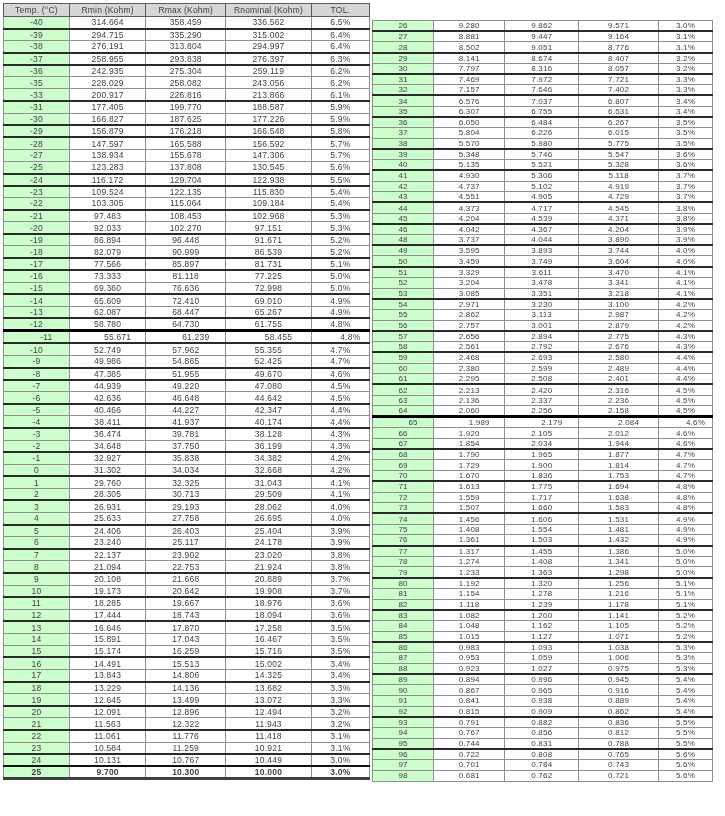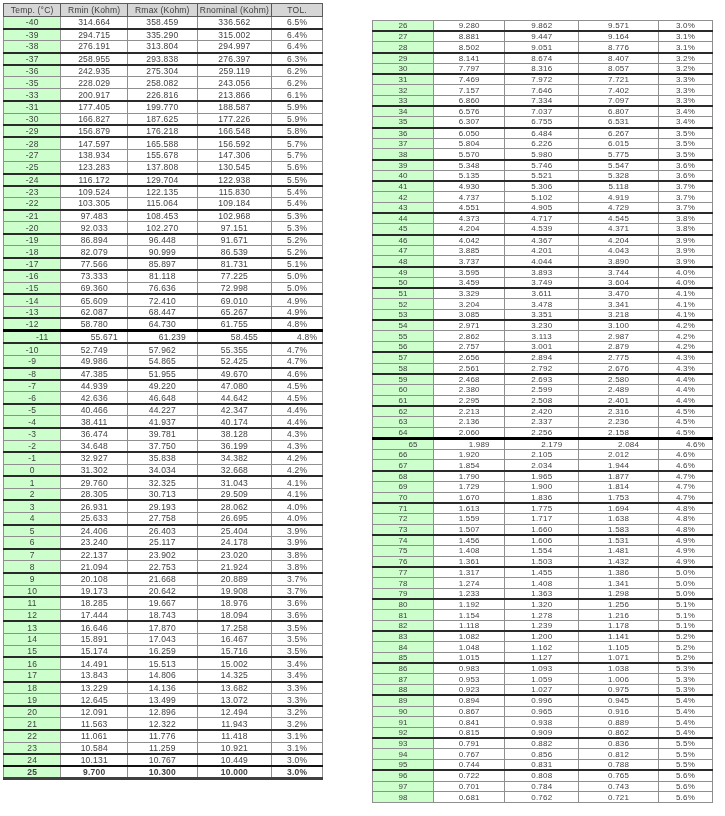--- a/index.html
+++ b/index.html
@@ -10,21 +10,21 @@
     position: relative;
     -webkit-font-smoothing: antialiased;
   }
   .sheet { position: absolute; inset: 0; }
   table {
     border-collapse: collapse;
     table-layout: fixed;
     position: absolute;
     border: 1px solid #4a4a4a;
   }
-  #left-table  { left: 3px;   top: 3px; width: 320px; }
+  #left-table  { left: 3px;   top: 3px; width: 367px; }
   #right-table { left: 372px; top: 20px; width: 341px; }
   col.c-temp { width: 18%; }
   col.c-rmin { width: 20.9%; }
   col.c-rmax { width: 21.8%; }
   col.c-rnom { width: 23.4%; }
   col.c-tol  { width: 15.9%; }
   th, td {
     border: 1px solid #8f8f8f;
     text-align: center;
     vertical-align: middle;
@@ -572,27 +572,20 @@
           <td>7.721</td>
           <td>3.3%</td>
         </tr>
         <tr>
           <td class="temp">32</td>
           <td>7.157</td>
           <td>7.646</td>
           <td>7.402</td>
           <td>3.3%</td>
         </tr>
-        <tr>
-          <td class="temp">33</td>
-          <td>6.860</td>
-          <td>7.334</td>
-          <td>7.097</td>
-          <td>3.3%</td>
-        </tr>
         <tr class="group">
           <td class="temp">34</td>
           <td>6.576</td>
           <td>7.037</td>
           <td>6.807</td>
           <td>3.4%</td>
         </tr>
         <tr>
           <td class="temp">35</td>
           <td>6.307</td>
@@ -668,27 +661,20 @@
           <td>4.204</td>
           <td>4.539</td>
           <td>4.371</td>
           <td>3.8%</td>
         </tr>
         <tr class="group">
           <td class="temp">46</td>
           <td>4.042</td>
           <td>4.367</td>
           <td>4.204</td>
-          <td>3.9%</td>
-        </tr>
-        <tr>
-          <td class="temp">47</td>
-          <td>3.885</td>
-          <td>4.201</td>
-          <td>4.043</td>
           <td>3.9%</td>
         </tr>
         <tr>
           <td class="temp">48</td>
           <td>3.737</td>
           <td>4.044</td>
           <td>3.890</td>
           <td>3.9%</td>
         </tr>
         <tr class="group">

